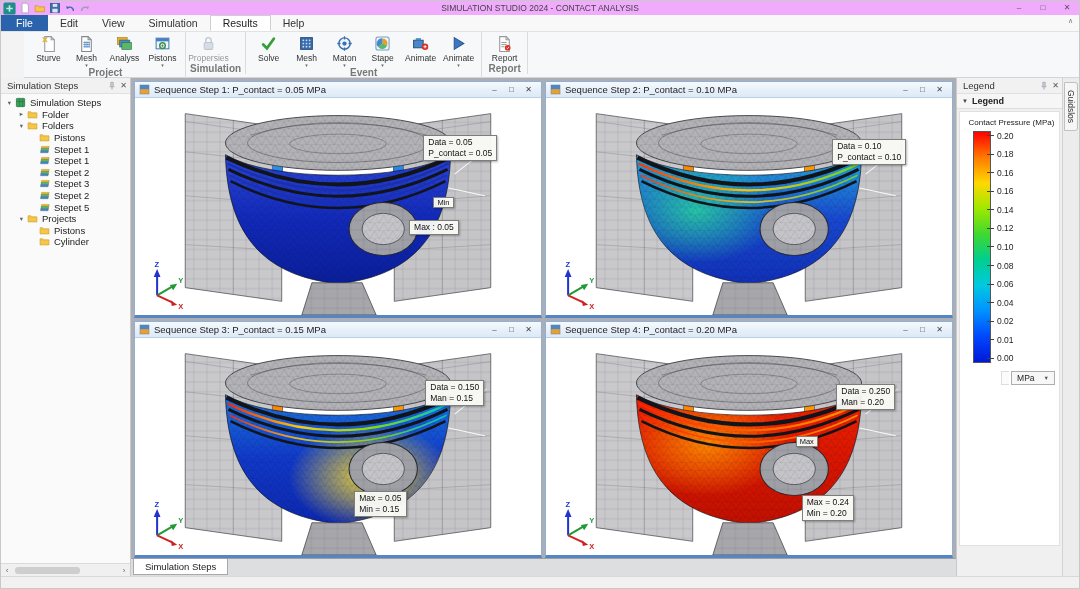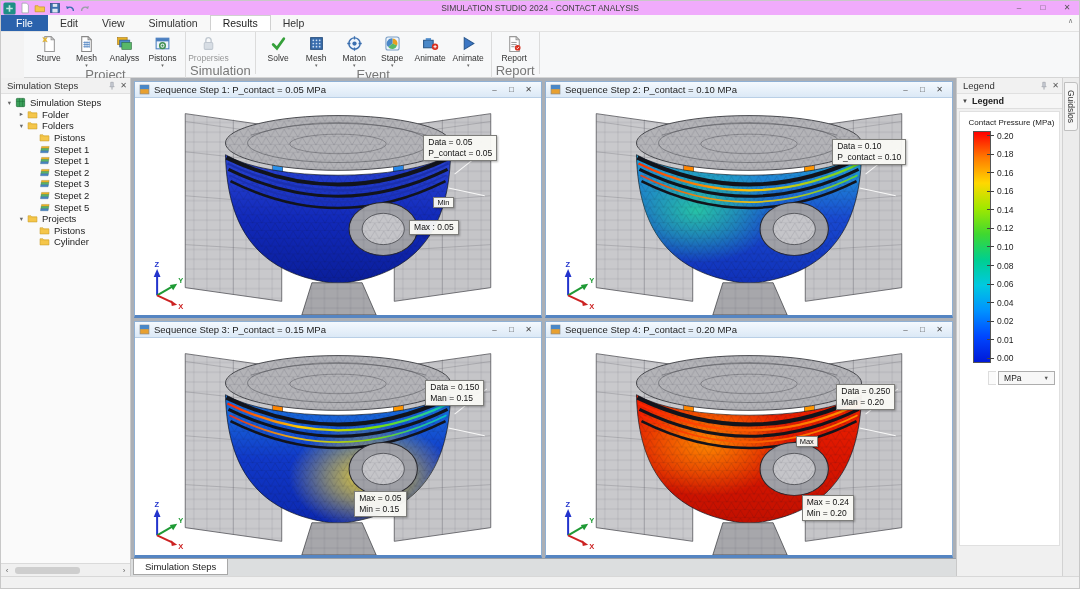--- a/index.html
+++ b/index.html
@@ -22,21 +22,21 @@
   .ribbon-collapse{position:absolute;right:6px;top:2px;font-size:7px;color:#777;}
   
   .ribbon{height:46px;background:#f7f8f9;display:flex;align-items:flex-start;border-bottom:1px solid #d5d5d5;padding-left:2px;margin-left:23px;}
   .rgroup{display:flex;flex-direction:column;border-right:1px solid #dcdcdc;padding:1px 4px 0 4px;}
   .rbtns{display:flex;flex:1;align-items:flex-start;gap:1px;}
   .rbtn{width:37px;display:flex;flex-direction:column;align-items:center;padding-top:2px;}
   .rbtn .ricon{width:17px;height:17px;}
   .rbtn .rtext{font-size:8.5px;color:#333;margin-top:1px;white-space:nowrap;}
   .rbtn .rcaret{font-size:5px;color:#666;line-height:4px;}
   .rbtn.disabled{opacity:.5;}
-  .rlabel{font-size:13px;color:#777;text-align:center;height:11px;}
+  .rlabel{font-size:10px;color:#777;text-align:center;height:11px;font-weight:bold;}
   
   .main{flex:1;display:flex;min-height:0;}
   
   .leftpanel{width:130px;background:#fafafa;border-right:1px solid #c9c9c9;display:flex;flex-direction:column;}
   .panelheader{height:16px;display:flex;align-items:center;font-size:9.5px;color:#333;padding:0 3px 0 6px;background:#f1f1f1;border-bottom:1px solid #e0e0e0;}
   .panelheader .phtitle{flex:1;}
   .phicon{width:10px;height:10px;display:inline-block;margin-left:3px;}
   .phx{font-size:8px;color:#555;margin-left:3px;}
   .tree{flex:1;overflow:hidden;padding-top:3px;}
   .trow{display:flex;align-items:center;height:11.6px;font-size:9.5px;color:#222;white-space:nowrap;}
@@ -67,21 +67,21 @@
   .legendsection{height:15px;display:flex;align-items:center;background:#f6f6f6;border-bottom:1px solid #dedede;font-size:9px;font-weight:bold;color:#222;padding-left:5px;gap:4px;}
   .legendsection .tri{font-size:6px;color:#444;}
   .legendcard{flex:1;margin:2px 2px 30px 2px;background:#fff;border:1px solid #e0e0e0;display:flex;flex-direction:column;}
   .fieldlabel{font-size:8px;color:#222;text-align:center;padding:6px 0 4px 4px;}
   .barrow{display:flex;margin-left:13px;height:232px;}
   .colorbar{width:18px;height:232px;border:1px solid #555;}
   .ticks{display:flex;flex-direction:column;justify-content:space-between;margin-left:0;height:232px;}
   .tick{display:flex;align-items:center;font-size:8.5px;color:#222;height:9px;}
   .tickline{width:7px;border-top:1px solid #444;margin-right:3px;margin-left:-4px;}
   .unitrow{display:flex;justify-content:flex-end;padding:8px 4px 0 0;gap:2px;}
-  .unitbox{border:1px solid #adadad;background:#f7f7f7;font-size:8.5px;padding:1px 5px;display:flex;gap:22px;align-items:center;color:#222;}
+  .unitbox{border:1px solid #adadad;background:#f7f7f7;font-size:8.5px;padding:1px 5px;display:flex;gap:9px;align-items:center;color:#222;}
   .unitbox .dd{font-size:5.5px;color:#555;}
   .unitstub{width:8px;border:1px solid #ddd;border-right:none;background:#fbfbfb;}
   
   .edgestrip{width:17px;background:#ececec;border-left:1px solid #d2d2d2;display:flex;flex-direction:column;align-items:center;padding-top:4px;}
   .vtab{writing-mode:vertical-rl;font-size:8.5px;color:#333;border:1px solid #c0c0c0;background:#f6f6f6;padding:7px 1px;border-radius:0 3px 3px 0;}
   
   .statusbar{height:12px;background:#f1f1f1;border-top:1px solid #d8d8d8;}
 </style>
 </head>
 <body>

